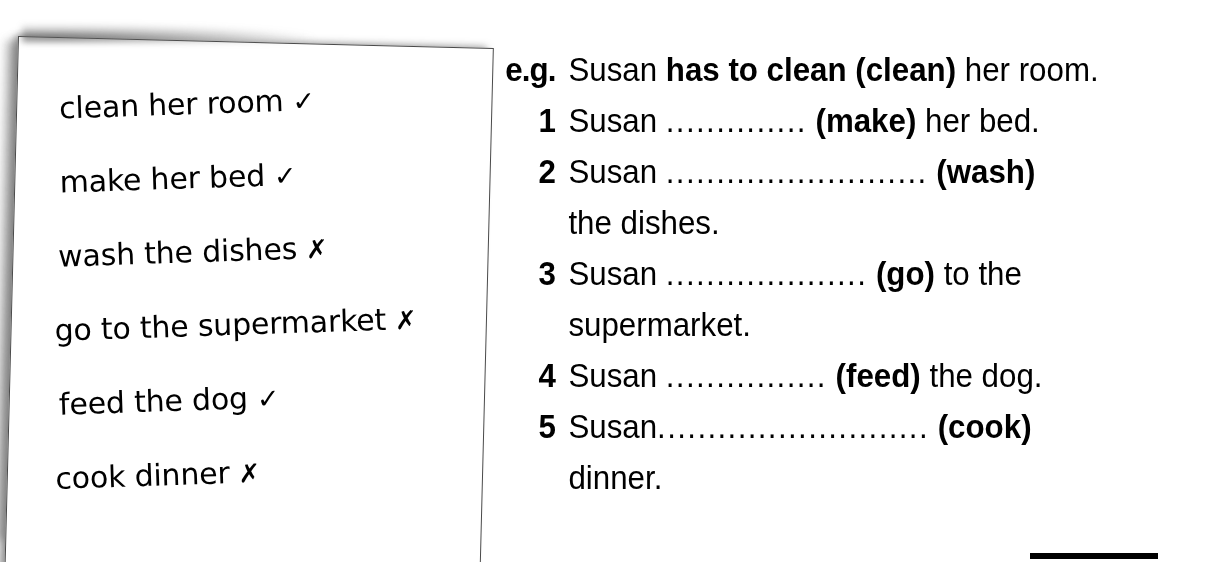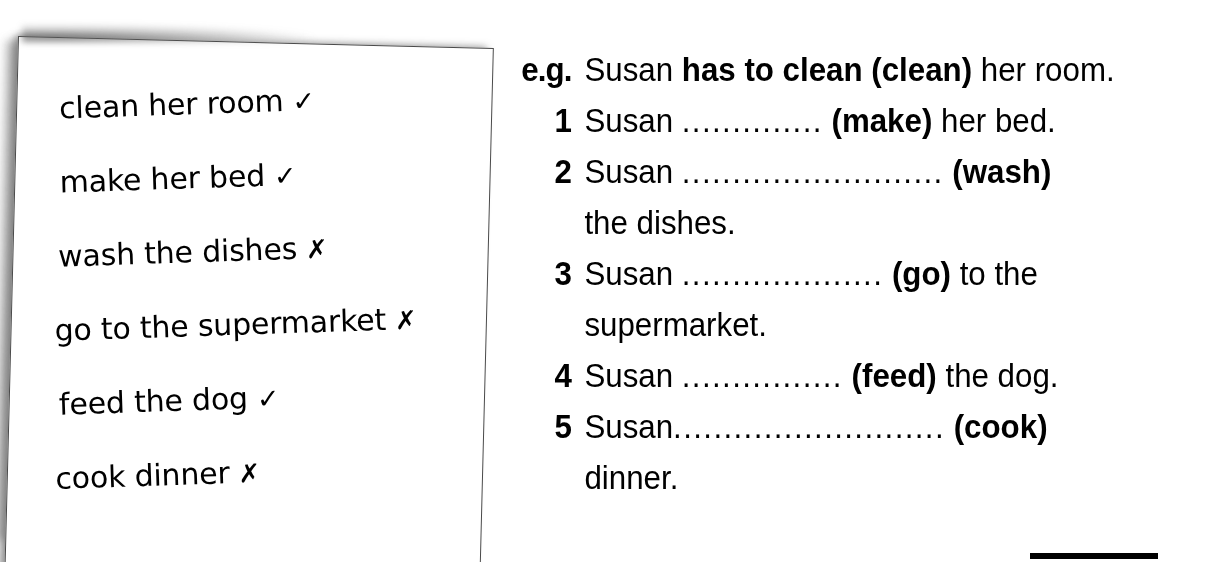--- a/index.html
+++ b/index.html
@@ -106,21 +106,21 @@
   .note-item:nth-child(1) { margin-left: 12px; }
   .note-item:nth-child(2) { margin-left: 10px; }
   .note-item:nth-child(3) { margin-left: 6px; }
   .note-item:nth-child(4) { margin-left: 0px; }
   .note-item:nth-child(5) { margin-left: 2px; }
   .note-item:nth-child(6) { margin-left: -4px; }
 
   
   #exercise {
     position: absolute;
-    left: 520px;
+    left: 504px;
     top: 44px;
     width: 698px;
     height: 500px;
     font-family: "Liberation Sans Narrow", "Liberation Sans", sans-serif;
     font-size: 34px;
   }
   .ex-line {
     position: relative;
     height: 51px;
     line-height: 51px;

